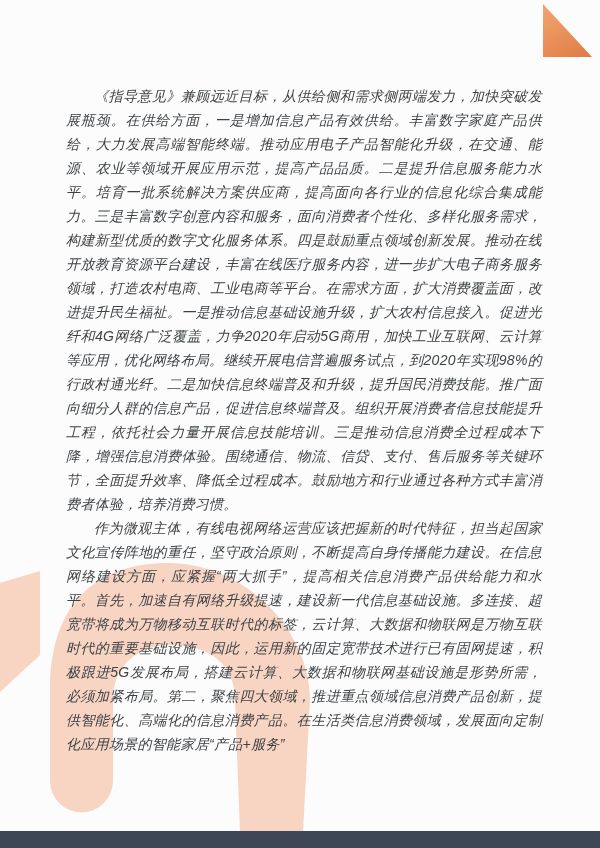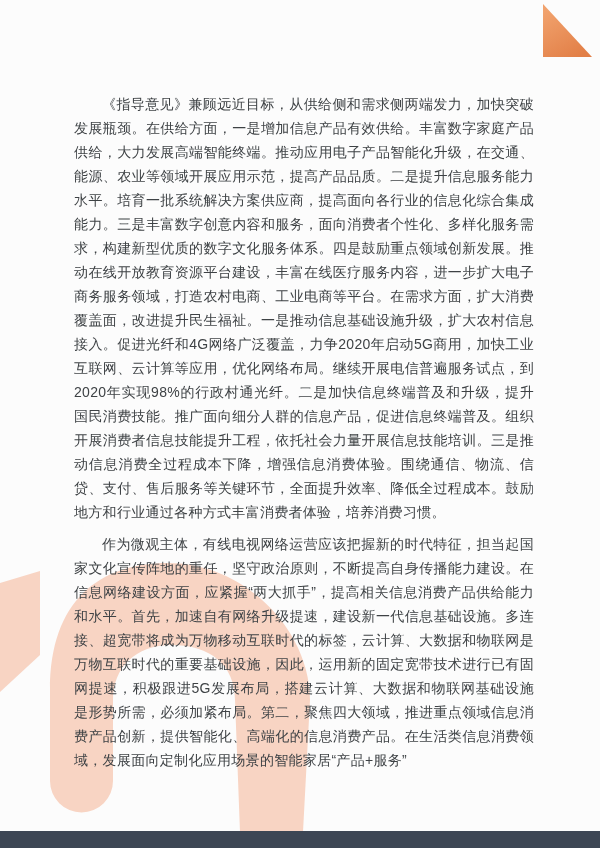--- a/index.html
+++ b/index.html
@@ -53,23 +53,24 @@
     width: 476px;
     color: var(--text, #3e4245);
     font-size: 14px;
     line-height: 24px;
     letter-spacing: 0.3px;
     text-align: justify;
     text-justify: inter-ideograph;
     z-index: 2;
   }
   .doc-body p {
-    margin: 8px;
+    margin: 0;
     text-indent: 2em;
     word-break: break-all;
+    font-style: italic;
   }
 </style>
 </head>
 <body>
 
 <div class="page" style="--page-bg: #fcfcfc; --text: #3e4245; --tri-start: #f1a26d; --tri-end: #e27f47; --watermark: #f8d4c3; --footer: #3d4654;">
 
   <div class="corner-triangle"></div>
 
   <svg class="watermark" viewBox="0 0 320 272" aria-hidden="true">

